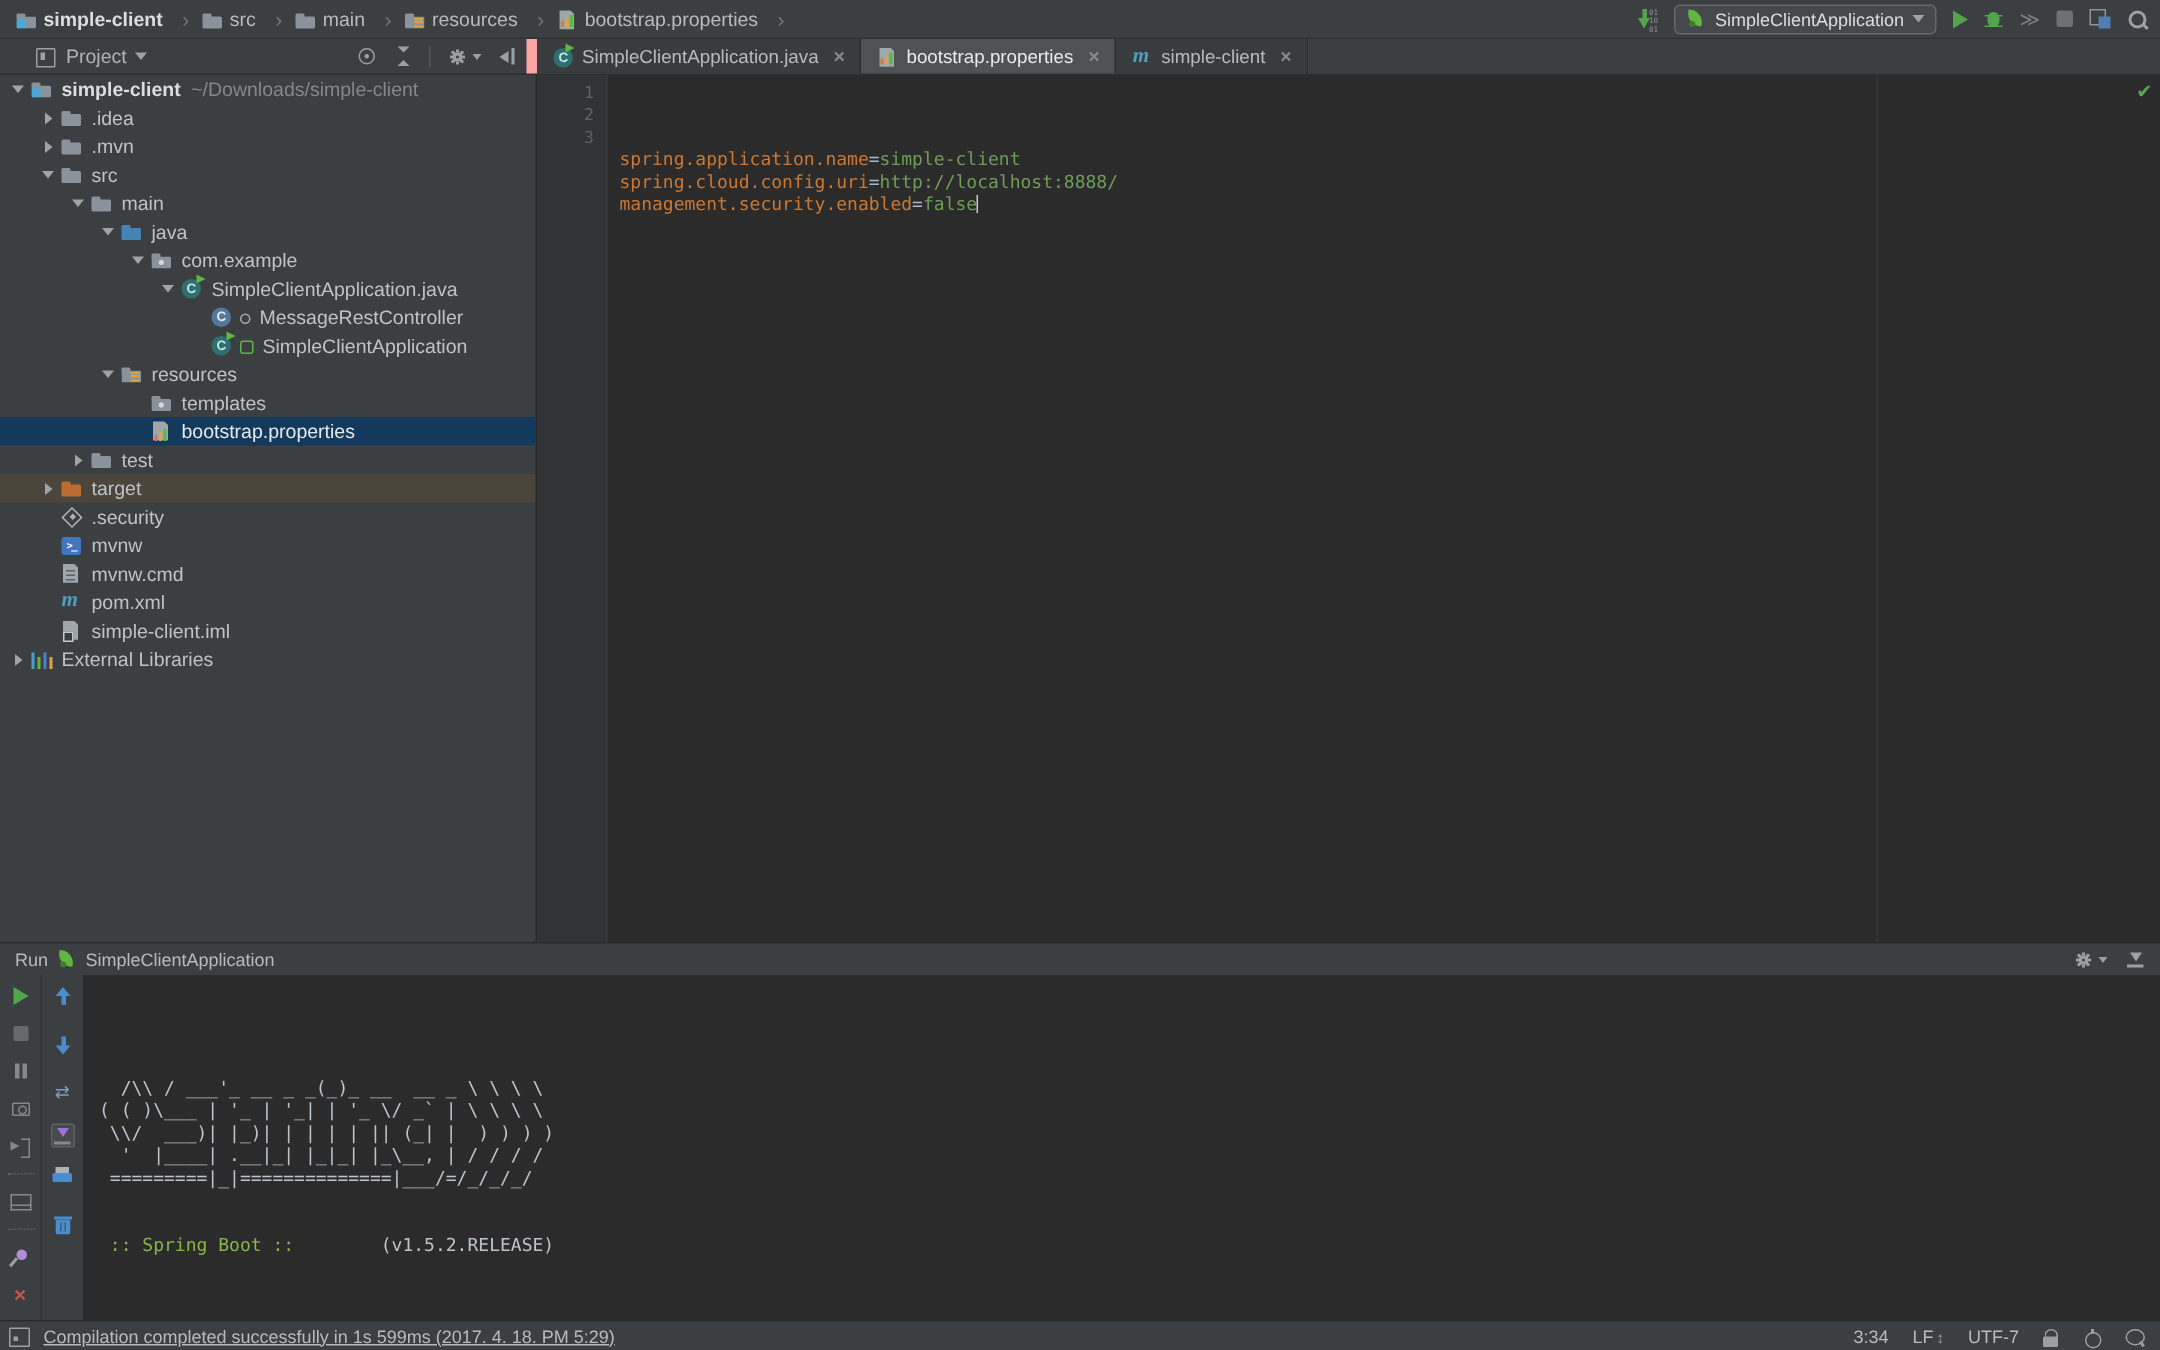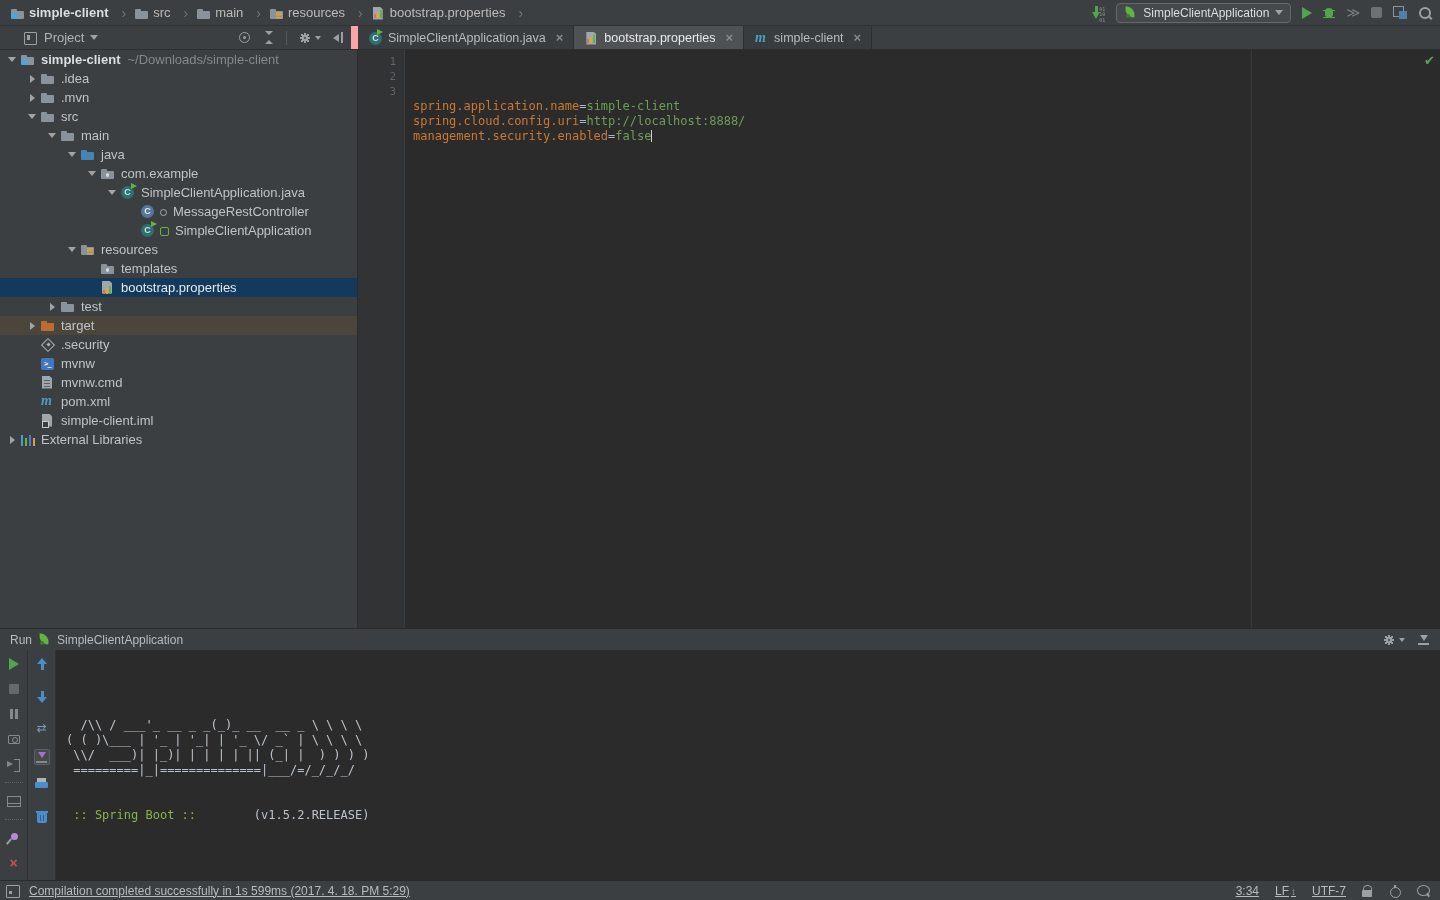--- a/index.html
+++ b/index.html
@@ -175,21 +175,21 @@
 
   
   .console{flex:1;min-width:0;overflow:hidden;background:#2b2b2b;padding-left:10px;font:12px/15px "DejaVu Sans Mono",monospace;color:#bcc3cc;white-space:pre;}
   .banner{margin-top:-7px;}
   .banner-line{height:15px;}
   .sb-label{color:#86b548;}
 
   
   .status-bar{height:20px;flex:none;background:#3c3f41;border-top:1px solid #282b2c;display:flex;align-items:center;padding:0 10px 0 6px;font-size:12px;color:#b7bbbf;}
   .status-left{display:flex;align-items:center;gap:10px;min-width:0;text-decoration:underline;}
-  .status-right{margin-left:auto;display:flex;align-items:center;gap:16px;text-decoration:underline;}
+  .status-right{margin-left:auto;display:flex;align-items:flex-end;gap:16px;}
   .icon-toolwin{width:13px;height:12px;position:relative;}
   .icon-toolwin::before{content:"";position:absolute;left:0;top:0;width:12px;height:11px;border:1.5px solid #9aa0a4;border-radius:1px;}
   .icon-toolwin::after{content:"";position:absolute;left:2.5px;bottom:2.5px;width:3px;height:3px;background:#9aa0a4;}
   .lf-arrows{color:#9aa0a4;font-size:10px;margin-left:2px;}
   .icon-lock{width:11px;height:12px;position:relative;}
   .icon-lock::before{content:"";position:absolute;left:1px;top:0;width:7px;height:7px;border:1.5px solid #9aa0a4;border-radius:50% 50% 0 0;border-bottom:none;}
   .icon-lock::after{content:"";position:absolute;left:0;bottom:0;width:10px;height:7px;background:#9aa0a4;border-radius:1px;}
   .icon-hector{width:12px;height:12px;position:relative;}
   .icon-hector::before{content:"";position:absolute;left:1px;top:2px;width:9px;height:9px;border:1.5px solid #9aa0a4;border-radius:50%;}
   .icon-hector::after{content:"";position:absolute;left:4.5px;top:0;width:2px;height:3px;background:#9aa0a4;}
@@ -508,21 +508,21 @@
       <span class="tb" style="margin-top:2px;">
           <span class="icon-print"></span>
         </span>
       <span class="tb" style="margin-top:7px;">
           <span class="icon-trash"></span>
         </span>
     </div>
     <div class="console">
       <div class="banner">
         
-      <div class="banner-line">  /\\ / ___'_ __ _ _(_)_ __  __ _ \ \ \ \</div><div class="banner-line">( ( )\___ | '_ | '_| | '_ \/ _` | \ \ \ \</div><div class="banner-line"> \\/  ___)| |_)| | | | | || (_| |  ) ) ) )</div><div class="banner-line"> =========|_|==============|___/=/_/_/_/</div></div>
+      <div class="banner-line">  /\\ / ___'_ __ _ _(_)_ __  __ _ \ \ \ \</div><div class="banner-line">( ( )\___ | '_ | '_| | '_ \/ _` | \ \ \ \</div><div class="banner-line"> \\/  ___)| |_)| | | | | || (_| |  ) ) ) )</div><div class="banner-line">  '  |____| .__|_| |_|_| |_\__, | / / / /</div><div class="banner-line"> =========|_|==============|___/=/_/_/_/</div></div>
       <div class="banner-line"><span class="sb-label"> :: Spring Boot ::</span><span>        (v1.5.2.RELEASE)</span></div>
       
       
     </div>
   </div>
 
   <div class="status-bar">
     <div class="status-left">
       <span class="icon-toolwin"></span>
       <span>Compilation completed successfully in 1s 599ms (2017. 4. 18. PM 5:29)</span>

